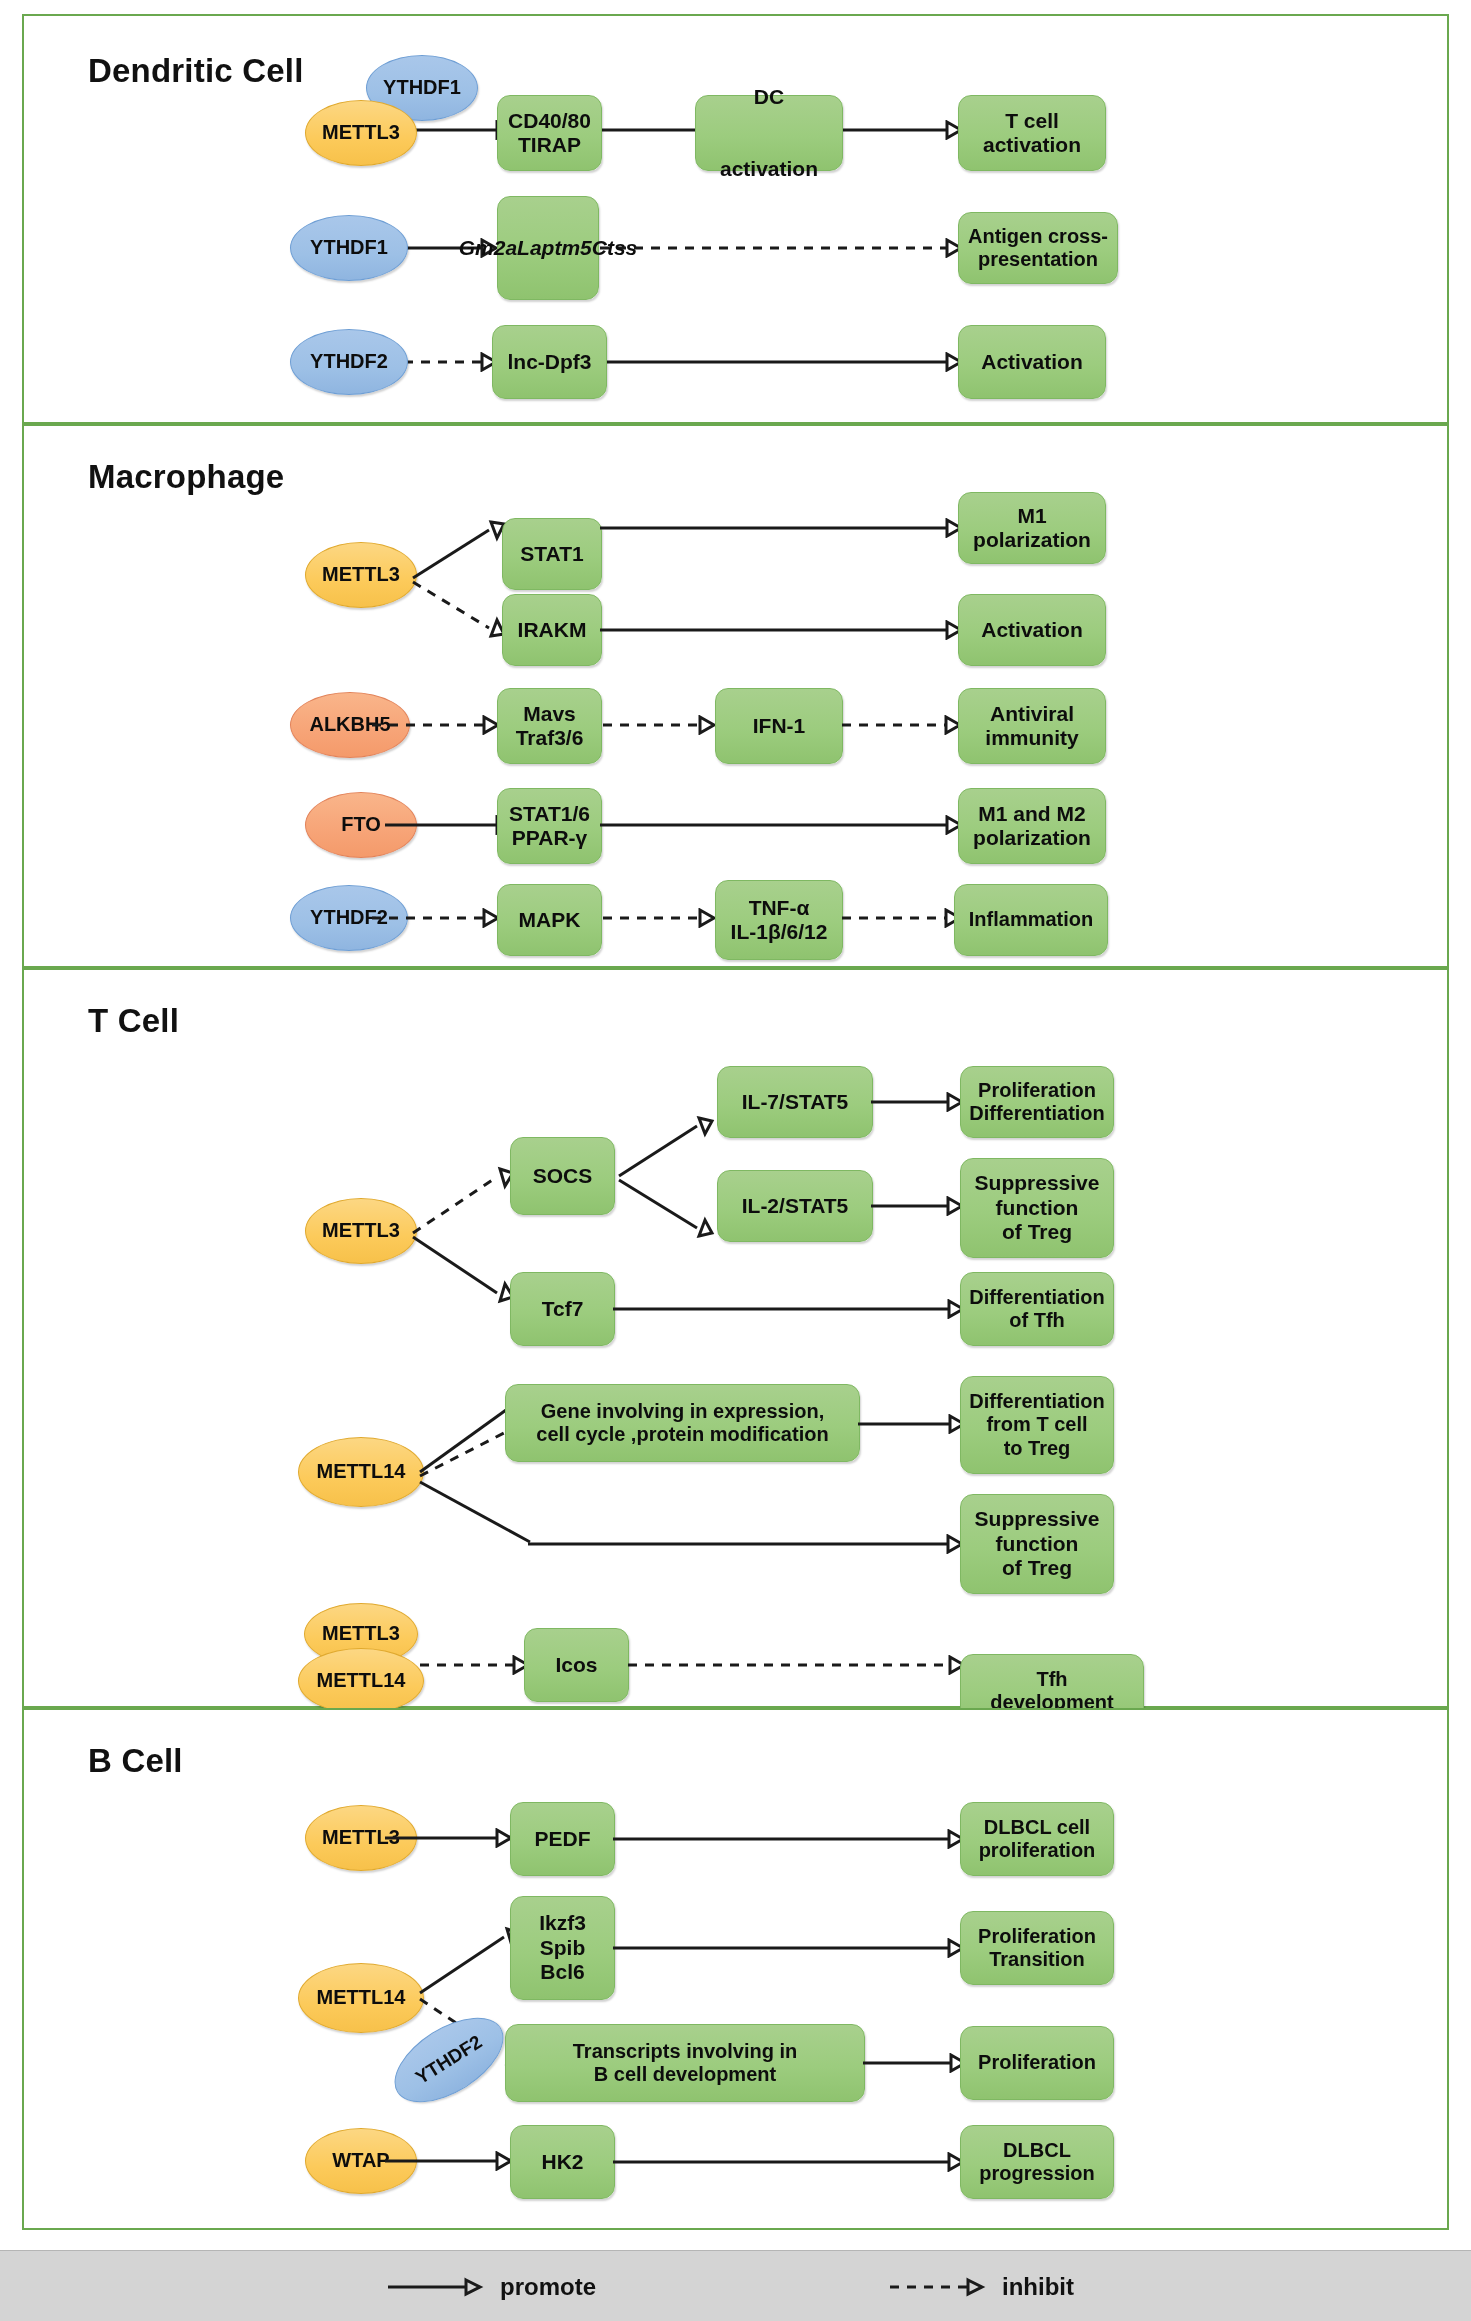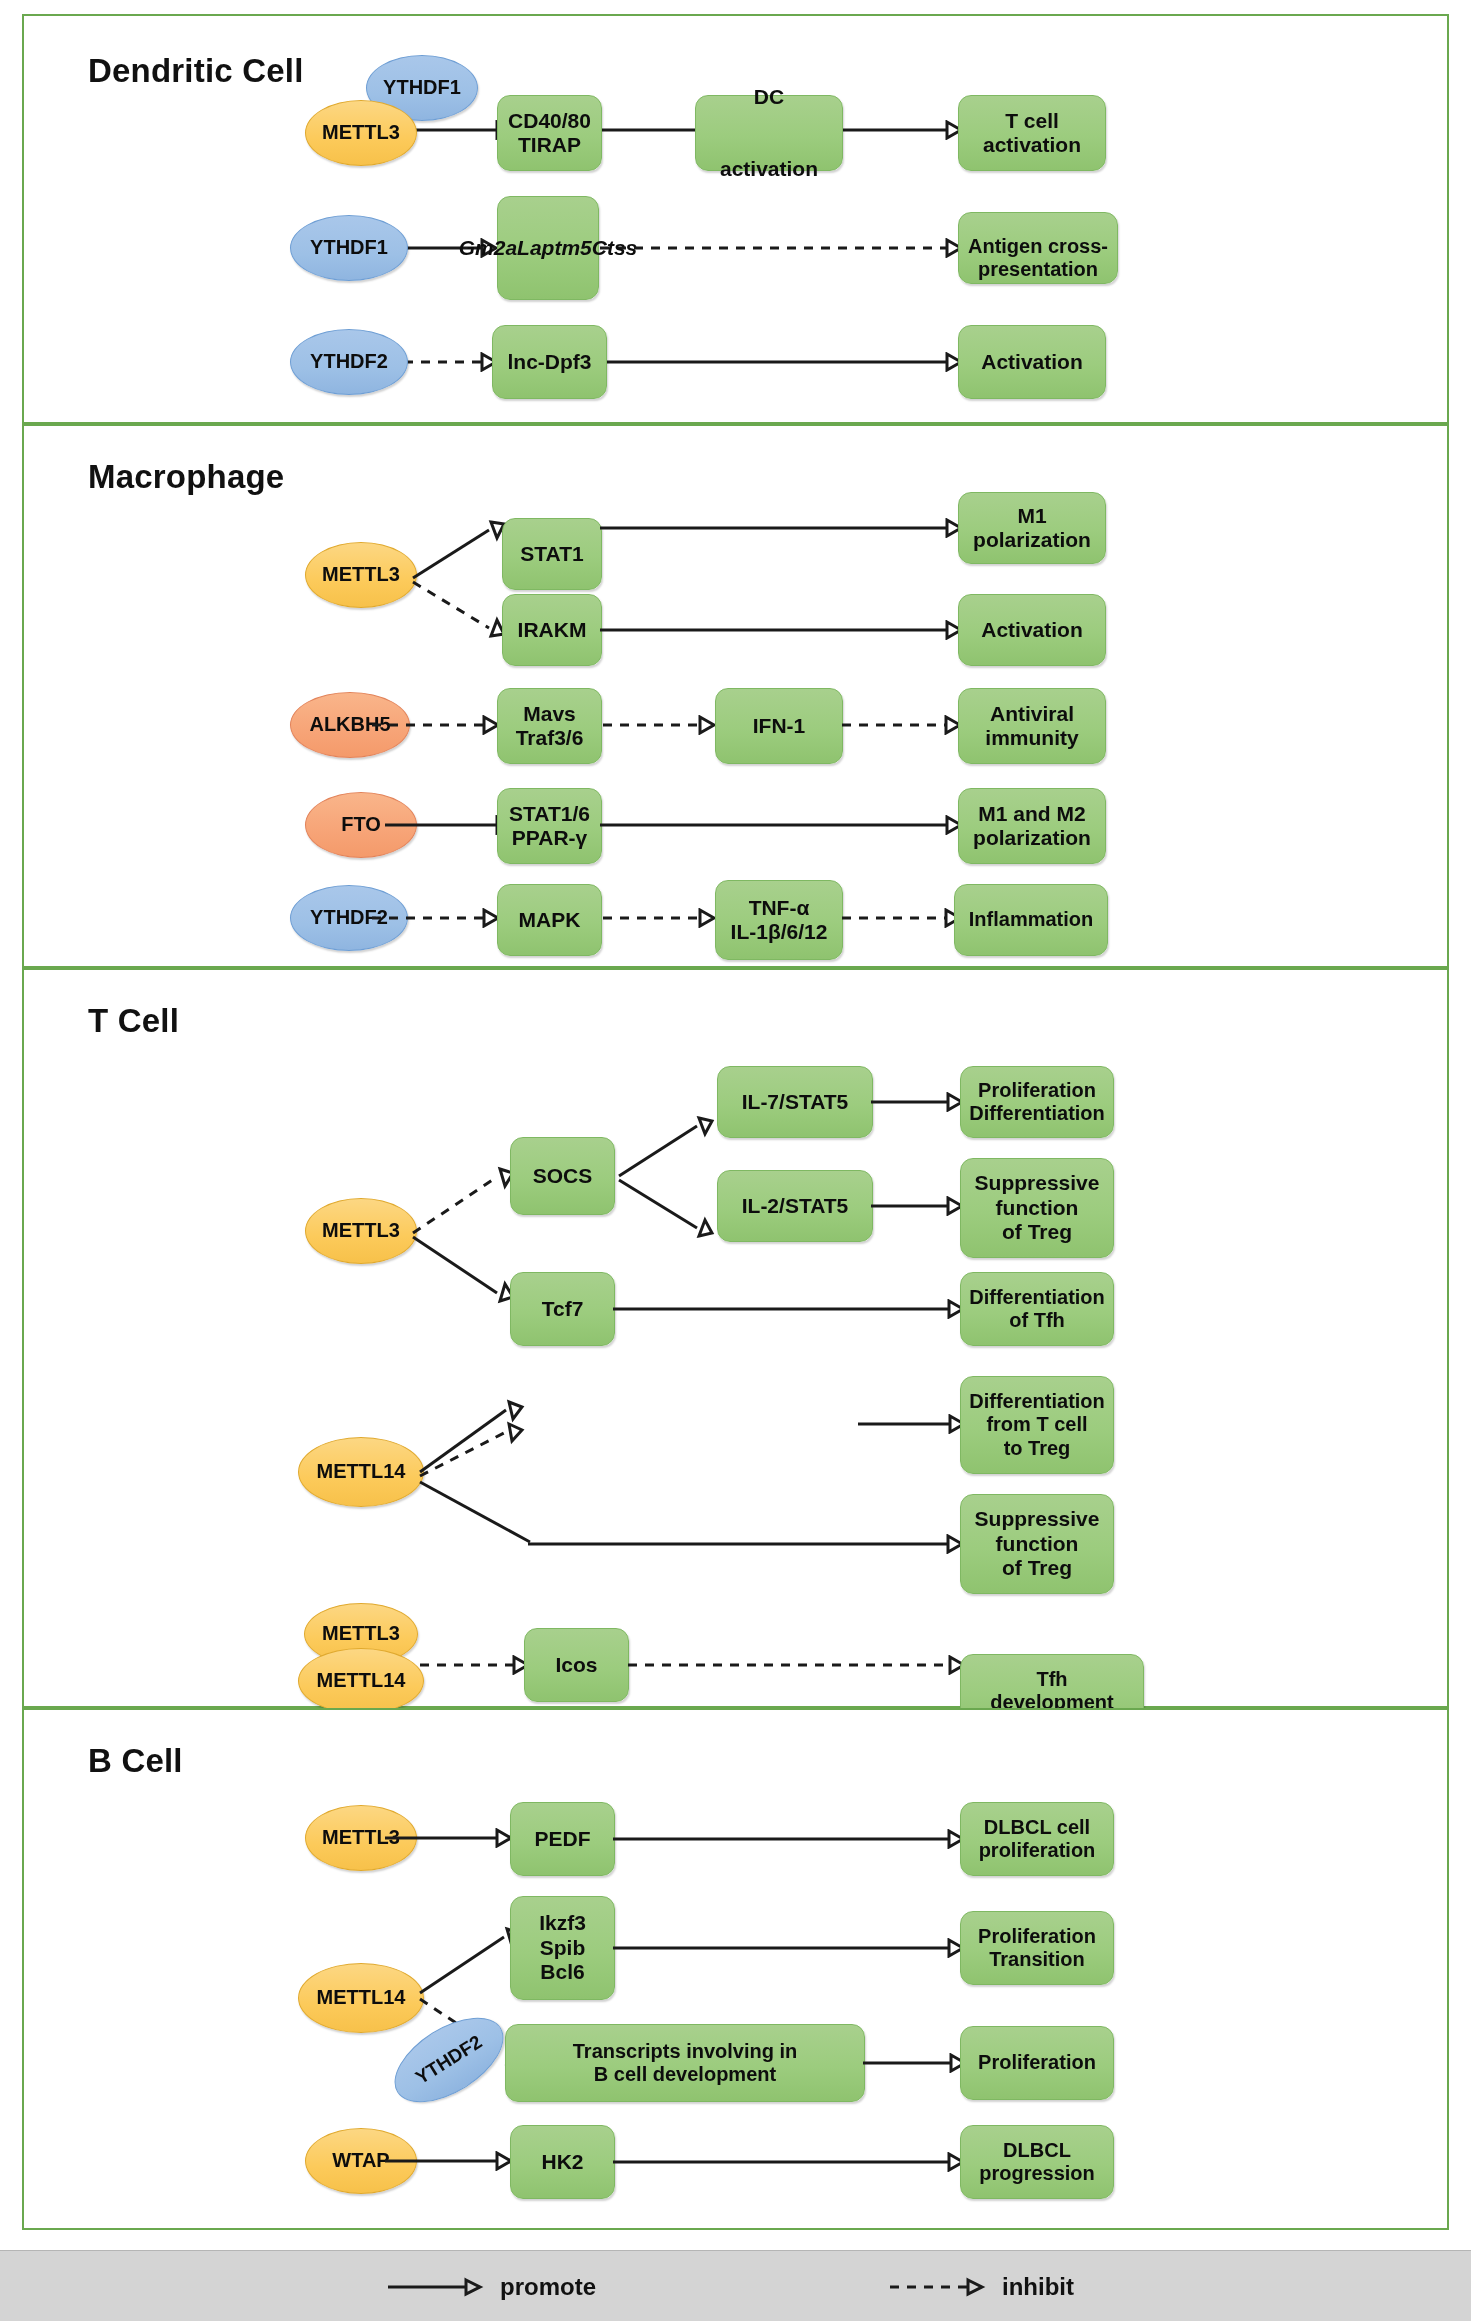--- a/index.html
+++ b/index.html
@@ -78,21 +78,21 @@
     <line class="dash" x1="0" y1="10" x2="347" y2="10"></line>
     <path class="solid" d="M347 2 L361 10 L347 18 Z" fill="#1a1a1a" stroke="none"></path>
   </svg>
 
   <div class="node ellipse blue" style="left:290px;top:215px;width:118px;height:66px;">YTHDF1</div>
   <div class="node green" style="left:497px;top:196px;width:102px;height:104px;flex-direction:row;font-style:italic;">
     <span>Gm2a</span>
     <span>Laptm5</span>
     <span>Ctss</span>
   </div>
-  <div class="node green" style="left:958px;top:212px;width:160px;height:72px;flex-direction:column;font-size:20px;justify-content:flex-end;">
+  <div class="node green" style="left:958px;top:212px;width:160px;height:72px;flex-direction:column;font-size:20px;">
     <span>Antigen cross-</span>
     <span>presentation</span>
   </div>
 
   <svg class="conn" style="left:370px;top:352px;width:130px;height:20px;">
     <line class="dash" x1="0" y1="10" x2="112" y2="10"></line>
     <path class="solid" d="M112 2 L126 10 L112 18 Z" fill="#1a1a1a" stroke="none"></path>
   </svg>
   <svg class="conn" style="left:600px;top:352px;width:365px;height:20px;">
     <line class="solid" x1="0" y1="10" x2="347" y2="10"></line>
@@ -248,20 +248,24 @@
     <path class="solid" d="M97 12 L110 17 L101 29 Z" fill="#1a1a1a" stroke="none"></path>
     <line class="dash" x1="8" y1="86" x2="94" y2="42"></line>
     <path class="solid" d="M97 34 L110 40 L100 51 Z" fill="#1a1a1a" stroke="none"></path>
     <line class="solid" x1="8" y1="92" x2="118" y2="152"></line>
   </svg>
   <svg class="conn" style="left:528px;top:1534px;width:438px;height:20px;">
     <line class="solid" x1="0" y1="10" x2="420" y2="10"></line>
     <path class="solid" d="M420 2 L434 10 L420 18 Z" fill="#1a1a1a" stroke="none"></path>
   </svg>
 
+  <div class="node green" style="left:505px;top:1384px;width:355px;height:78px;flex-direction:column;font-size:20px;">
+    <span>Gene involving in expression,</span>
+    <span>cell cycle ,protein modification</span>
+  </div>
   <svg class="conn" style="left:858px;top:1414px;width:110px;height:20px;">
     <line class="solid" x1="0" y1="10" x2="92" y2="10"></line>
     <path class="solid" d="M92 2 L106 10 L92 18 Z" fill="#1a1a1a" stroke="none"></path>
   </svg>
   <div class="node green" style="left:960px;top:1376px;width:154px;height:98px;flex-direction:column;font-size:20px;">
     <span>Differentiation</span>
     <span>from T cell</span>
     <span>to Treg</span>
   </div>
   <div class="node green" style="left:960px;top:1494px;width:154px;height:100px;flex-direction:column;">

